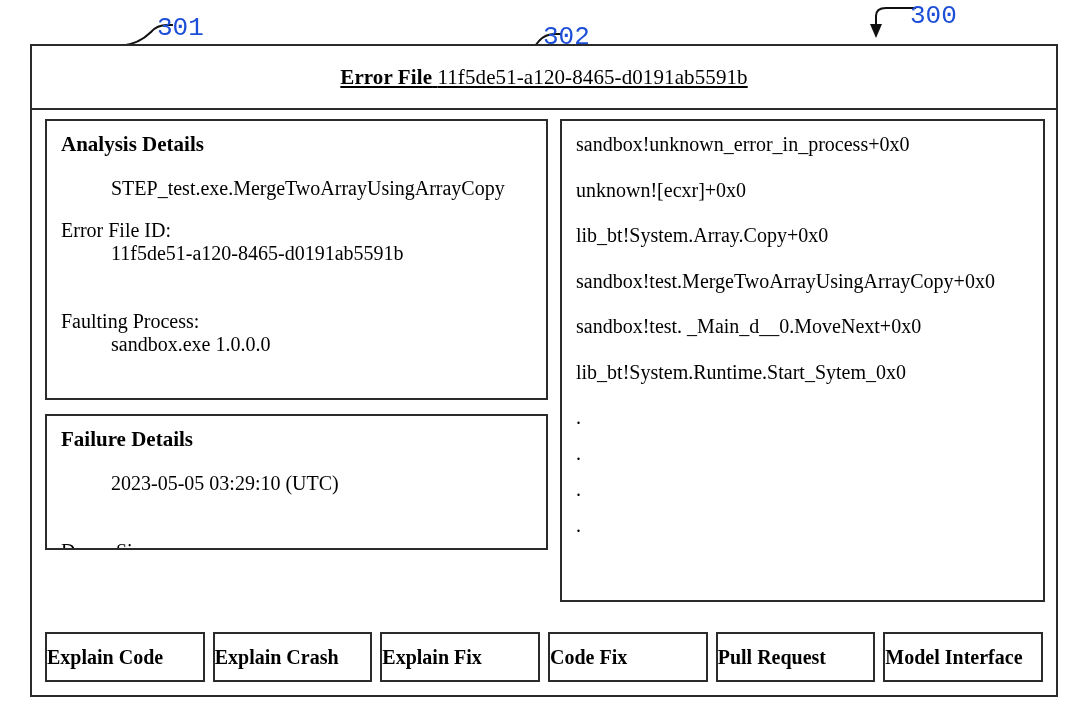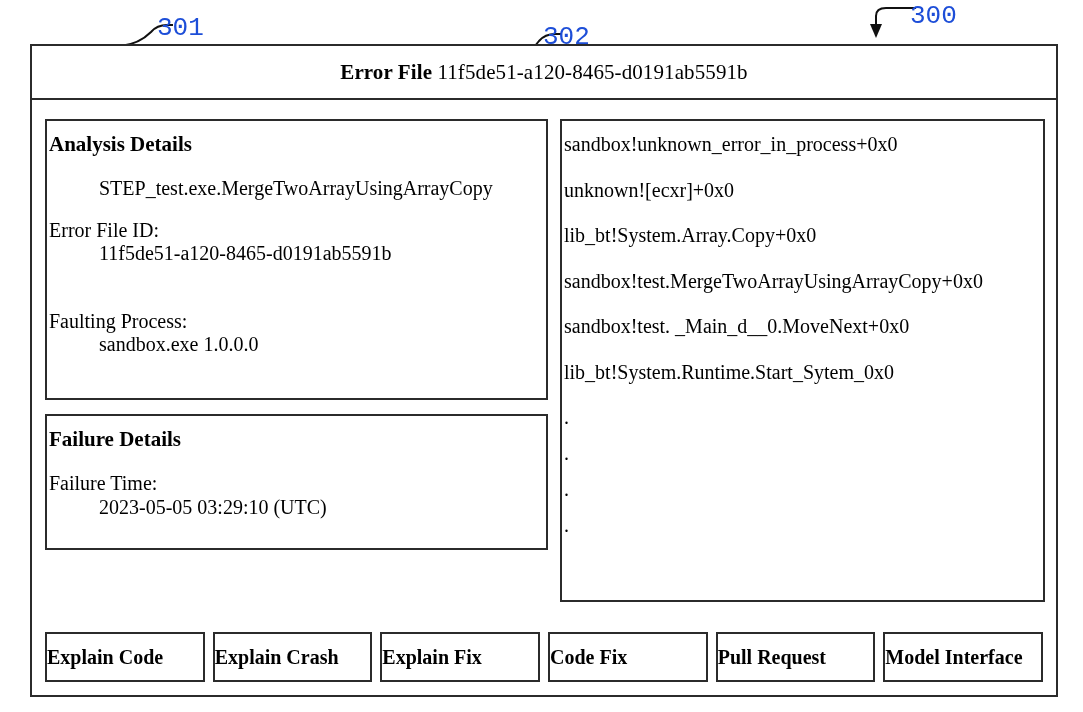--- a/index.html
+++ b/index.html
@@ -49,26 +49,27 @@
     box-sizing: border-box;
     background: #ffffff;
   }
 
   
   .title-band {
     position: absolute;
     left: 0;
     top: 0;
     right: 0;
-    height: 54px;
+    height: 64px;
     border-bottom: 2px solid #2b2b2b;
     box-sizing: border-box;
     display: flex;
     align-items: center;
     justify-content: center;
+    text-decoration: underline;
   }
   .title-text {
     font-size: 21px;
     letter-spacing: 0.1px;
   }
   .title-text .title-strong {
     font-weight: bold;
   }
 
   
@@ -78,21 +79,21 @@
     top: 60px;
     right: 0;
     bottom: 0;
   }
 
   .panel {
     position: absolute;
     border: 2px solid #2b2b2b;
     box-sizing: border-box;
     background: #ffffff;
-    padding: 12px 14px 10px 2px;
+    padding: 12px 14px 10px 14px;
     overflow: hidden;
   }
   .panel-title {
     font-size: 21px;
     font-weight: bold;
     margin: 0 0 22px 0;
     line-height: 1.05;
   }
 
   
@@ -266,21 +267,20 @@
       <div class="field">
         <div class="field-label">Faulting Process:</div>
         <div class="field-value">sandbox.exe 1.0.0.0</div>
       </div>
     </div>
 
     <div class="panel panel-failure">
       <div class="panel-title">Failure Details</div>
 
       <div class="field">
-        <div class="field-label">Failure Time:</div>
         <div class="field-value">2023-05-05 03:29:10 (UTC)</div>
       </div>
 
       <div class="field">
         <div class="field-label">Dump Size:</div>
         <div class="field-value">46542651</div>
       </div>
     </div>
 
     <div class="panel panel-callstack">

